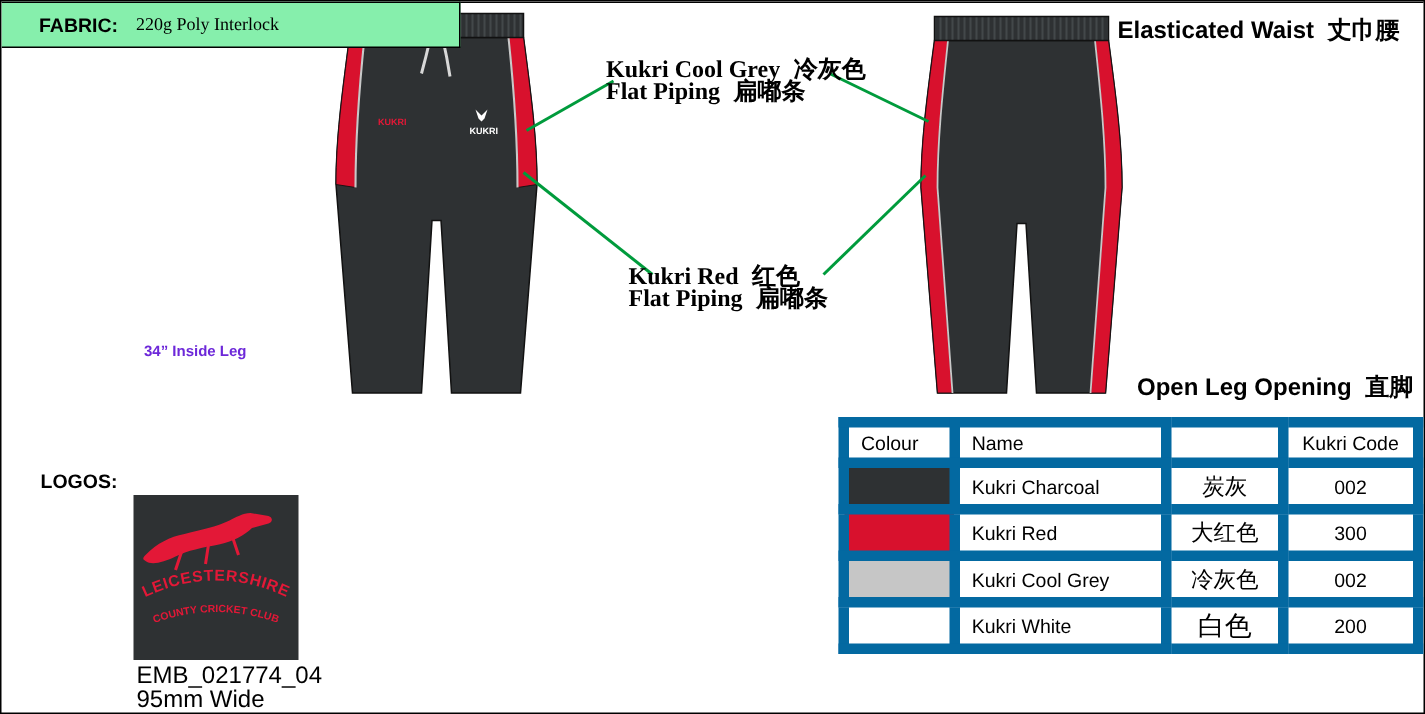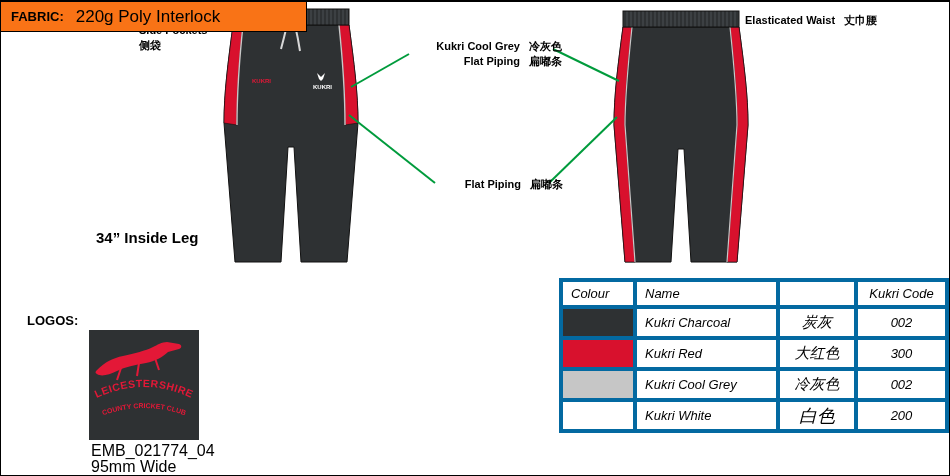--- a/index.html
+++ b/index.html
@@ -1,40 +1,40 @@
 <!DOCTYPE html>
 <html><head>
 <meta charset="utf-8">
 <style>
   html,body{margin:0;padding:0;background:#fff;}
   .page{
     position:relative;width:950px;height:476px;box-sizing:border-box;
     border:1px solid #000;background:#fff;overflow:hidden;
     font-family:"Liberation Sans",sans-serif;color:#000;
   }
-  .lbl{position:absolute;font-size:11px;font-weight:bold;line-height:15px;white-space:nowrap;}
+  .lbl{position:absolute;font-size:16px;font-weight:bold;line-height:15px;white-space:nowrap;}
   .lbl .zh{margin-left:9px;font-weight:bold;}
-  .center{text-align:right;}
-  .red-note{position:absolute;color:#000000;font-weight:bold;font-size:15px;white-space:nowrap;text-align:center;}
+  .center{text-align:left;font-family:Liberation Serif, serif;}
+  .red-note{position:absolute;color:#6d28d9;font-weight:bold;font-size:10px;white-space:nowrap;text-align:center;}
   .divider{position:absolute;left:0;top:277;width:950px;height:0;border-top:1px solid #000;}
   .fabric-box{
     position:absolute;left:0;top:277;width:306px;height:31px;box-sizing:border-box;
-    border:1px solid #000;border-left:none;background:#f97316;
-    display:flex;align-items:center;padding-left:10px;gap:12px;
+    border:1px solid #000;border-left:none;background:#86efac;
+    display:flex;align-items:center;padding-left:25px;gap:12px;
   }
   .fabric-box .k{font-weight:bold;font-size:13px;}
-  .fabric-box .v{font-size:17px;}
+  .fabric-box .v{font-size:12px;font-family:Liberation Serif, serif;}
   .logos-label{position:absolute;left:10px;top:312px;font-weight:bold;font-size:13px;padding-left:16px;}
   .badge{position:absolute;left:88px;top:329px;width:110px;height:110px;background:#2e3133;}
   .badge-caption{position:absolute;left:90px;top:442px;font-size:16px;line-height:16px;}
   .color-table{
     position:absolute;left:558px;top:277px;border-collapse:collapse;background:#fff;
     font-size:13px;table-layout:fixed;
   }
-  .color-table th,.color-table td{border:4px solid #0369a1;padding:0 8px;box-sizing:border-box;font-style:italic;}
+  .color-table th,.color-table td{border:7px solid #0369a1;padding:0 8px;box-sizing:border-box;}
   .color-table th{font-weight:normal;font-size:13px;height:27px;text-align:left;}
   .color-table td{height:31px;}
   .col-colour{width:74px;}
   .col-name{width:143px;}
   .col-zh{width:78px;text-align:center;}
   .col-code{width:91px;text-align:center;}
   td.swatch{padding:0;}
   td.c-zh{text-align:center;font-size:15px;}
   td.c-code{text-align:center;font-size:13px;}
   svg{display:block;}
@@ -77,47 +77,49 @@
     </g>
 
     <g stroke="#009b3c" stroke-width="2">
       <line x1="408" y1="53" x2="350" y2="86"></line>
       <line x1="552" y1="48" x2="618" y2="80"></line>
       <line x1="434" y1="182" x2="348" y2="114"></line>
       <line x1="548" y1="182" x2="616" y2="116"></line>
     </g>
   </svg>
 
-  <div class="lbl" style="left:138px;top:22px;">
-    <div>Side Pockets</div>
-    <div>侧袋</div>
-  </div>
 
 
   <div class="red-note" style="left:95px;top:228px;">34” Inside Leg</div>
 
   <div class="lbl center" style="left:403px;top:38px;width:158px;">
     <div>
       <span>Kukri Cool Grey</span><span class="zh">冷灰色</span>
     </div>
     <div>
       <span>Flat Piping</span><span class="zh">扁嘟条</span>
     </div>
   </div>
 
   <div class="lbl center" style="left:418px;top:176px;width:144px;">
     <div>
+      <span>Kukri Red</span><span class="zh">红色</span>
+    </div>
+    <div>
       <span>Flat Piping</span><span class="zh">扁嘟条</span>
     </div>
   </div>
 
   <div class="lbl" style="left:744px;top:12px;">
     <span>Elasticated Waist</span><span class="zh">丈巾腰</span>
   </div>
 
+  <div class="lbl" style="left:757px;top:250px;">
+    <span>Open Leg Opening</span><span class="zh">直脚</span>
+  </div>
 
   <div class="divider"></div>
 
   <div class="fabric-box">
     <span class="k">FABRIC:</span>
     <span class="v">220g Poly Interlock</span>
   </div>
 
   <div class="logos-label">LOGOS:</div>
 

